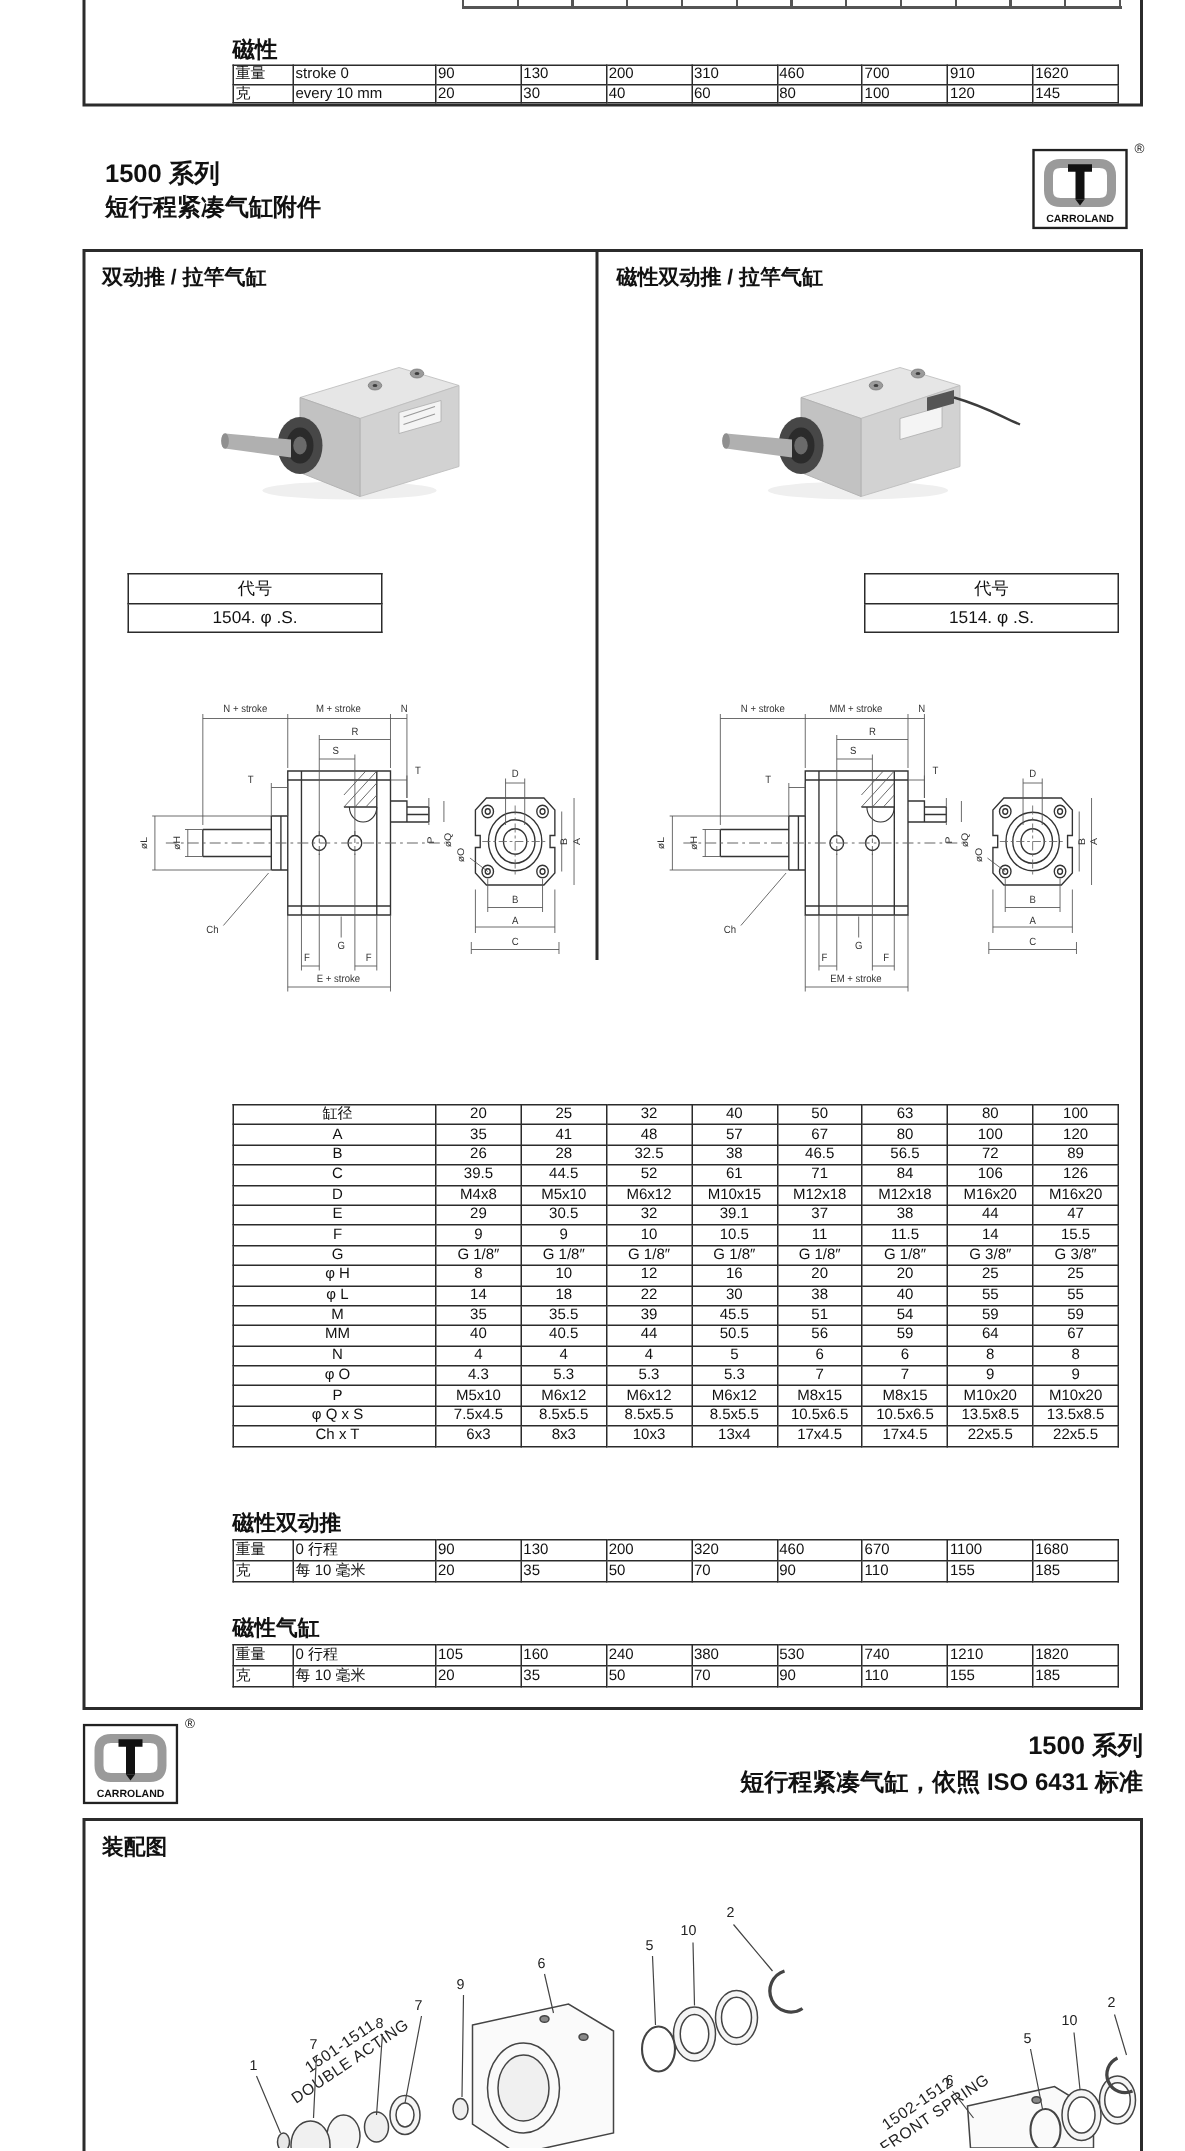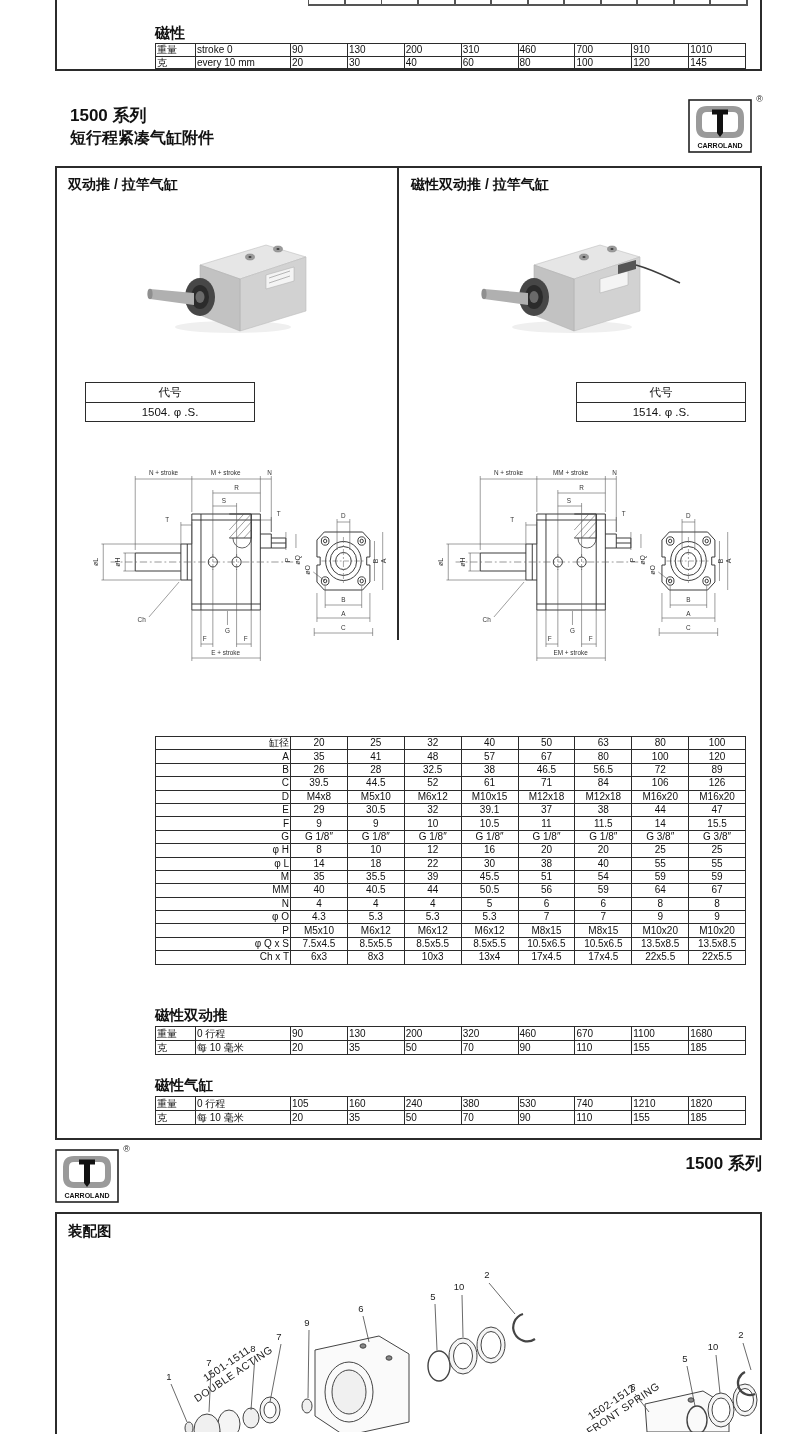--- a/index.html
+++ b/index.html
@@ -22,21 +22,21 @@
              padding:0 1px;overflow:hidden;white-space:nowrap}
   .wtable td:nth-child(1){width:40px}
   .wtable td:nth-child(2){width:95px}
   .t-top{left:155px;top:43px}
   .t-top td{height:12.5px}
   .w2 td{height:14px}
 
   .dim-table{left:155px;top:736px;table-layout:fixed;width:591px}
   .dim-table td{border:1px solid #2b2b2b;font-size:10px;text-align:center;height:13.4px;
                 line-height:1;padding:0 1px;white-space:nowrap;overflow:hidden}
-  .dim-table td:first-child{width:135px;text-align:right;padding-left:5px}
+  .dim-table td:first-child{width:135px;text-align:center;padding-left:5px}
 
   .code-table{table-layout:fixed;width:170px}
   .code-table td{border:1px solid #2b2b2b;height:19.5px;font-size:11.5px;text-align:center}
 
   
   .title-series{left:70px;top:104px;font-size:17px;font-weight:bold}
   .title-sub{left:70px;top:128px;font-size:16px;font-weight:bold}
   .sec-h{font-size:14.5px;font-weight:bold}
   .col-title{font-size:14px;font-weight:bold}
 
@@ -71,21 +71,21 @@
         <tr>
           <td>重量</td>
           <td>stroke 0</td>
           <td>90</td>
           <td>130</td>
           <td>200</td>
           <td>310</td>
           <td>460</td>
           <td>700</td>
           <td>910</td>
-          <td>1010</td>
+          <td>1620</td>
         </tr>
         <tr>
           <td>克</td>
           <td>every 10 mm</td>
           <td>20</td>
           <td>30</td>
           <td>40</td>
           <td>60</td>
           <td>80</td>
           <td>100</td>
@@ -592,20 +592,21 @@
       <path d="M30,10 H19 Q11,10 11,18 V28 Q11,36 19,36 H44" fill="none" stroke="#9a9a9a" stroke-width="6"></path>
       <path d="M22,10 H45 Q53,10 53,18 V28 Q53,36 45,36 H34" fill="none" stroke="#9a9a9a" stroke-width="6"></path>
       <rect x="24" y="10.5" width="16" height="5" fill="#111"></rect>
       <rect x="29" y="13" width="6" height="21" fill="#111"></rect>
       <polygon points="29,34 35,34 32,38" fill="#111"></polygon>
       <text x="32" y="49" text-anchor="middle" font-size="7" font-weight="bold" fill="#111">CARROLAND</text>
     </svg>
     <span class="reg">®</span>
   </div>
   <div class="abs f-series">1500 系列</div>
+  <div class="abs f-sub">短行程紧凑气缸，依照 ISO  6431 标准</div>
 
   <div class="abs asm-box"></div>
   <div class="abs sec-h asm-h">装配图</div>
 
   <svg class="abs" style="left:57px;top:1214px" width="703" height="218" viewBox="0 0 703 218">
 
     <g transform="rotate(-34 175 158)">
       <text x="175" y="152" text-anchor="middle" class="asmlabel">1501-1511</text>
       <text x="175" y="164" text-anchor="middle" class="asmlabel">DOUBLE ACTING</text>
     </g>

